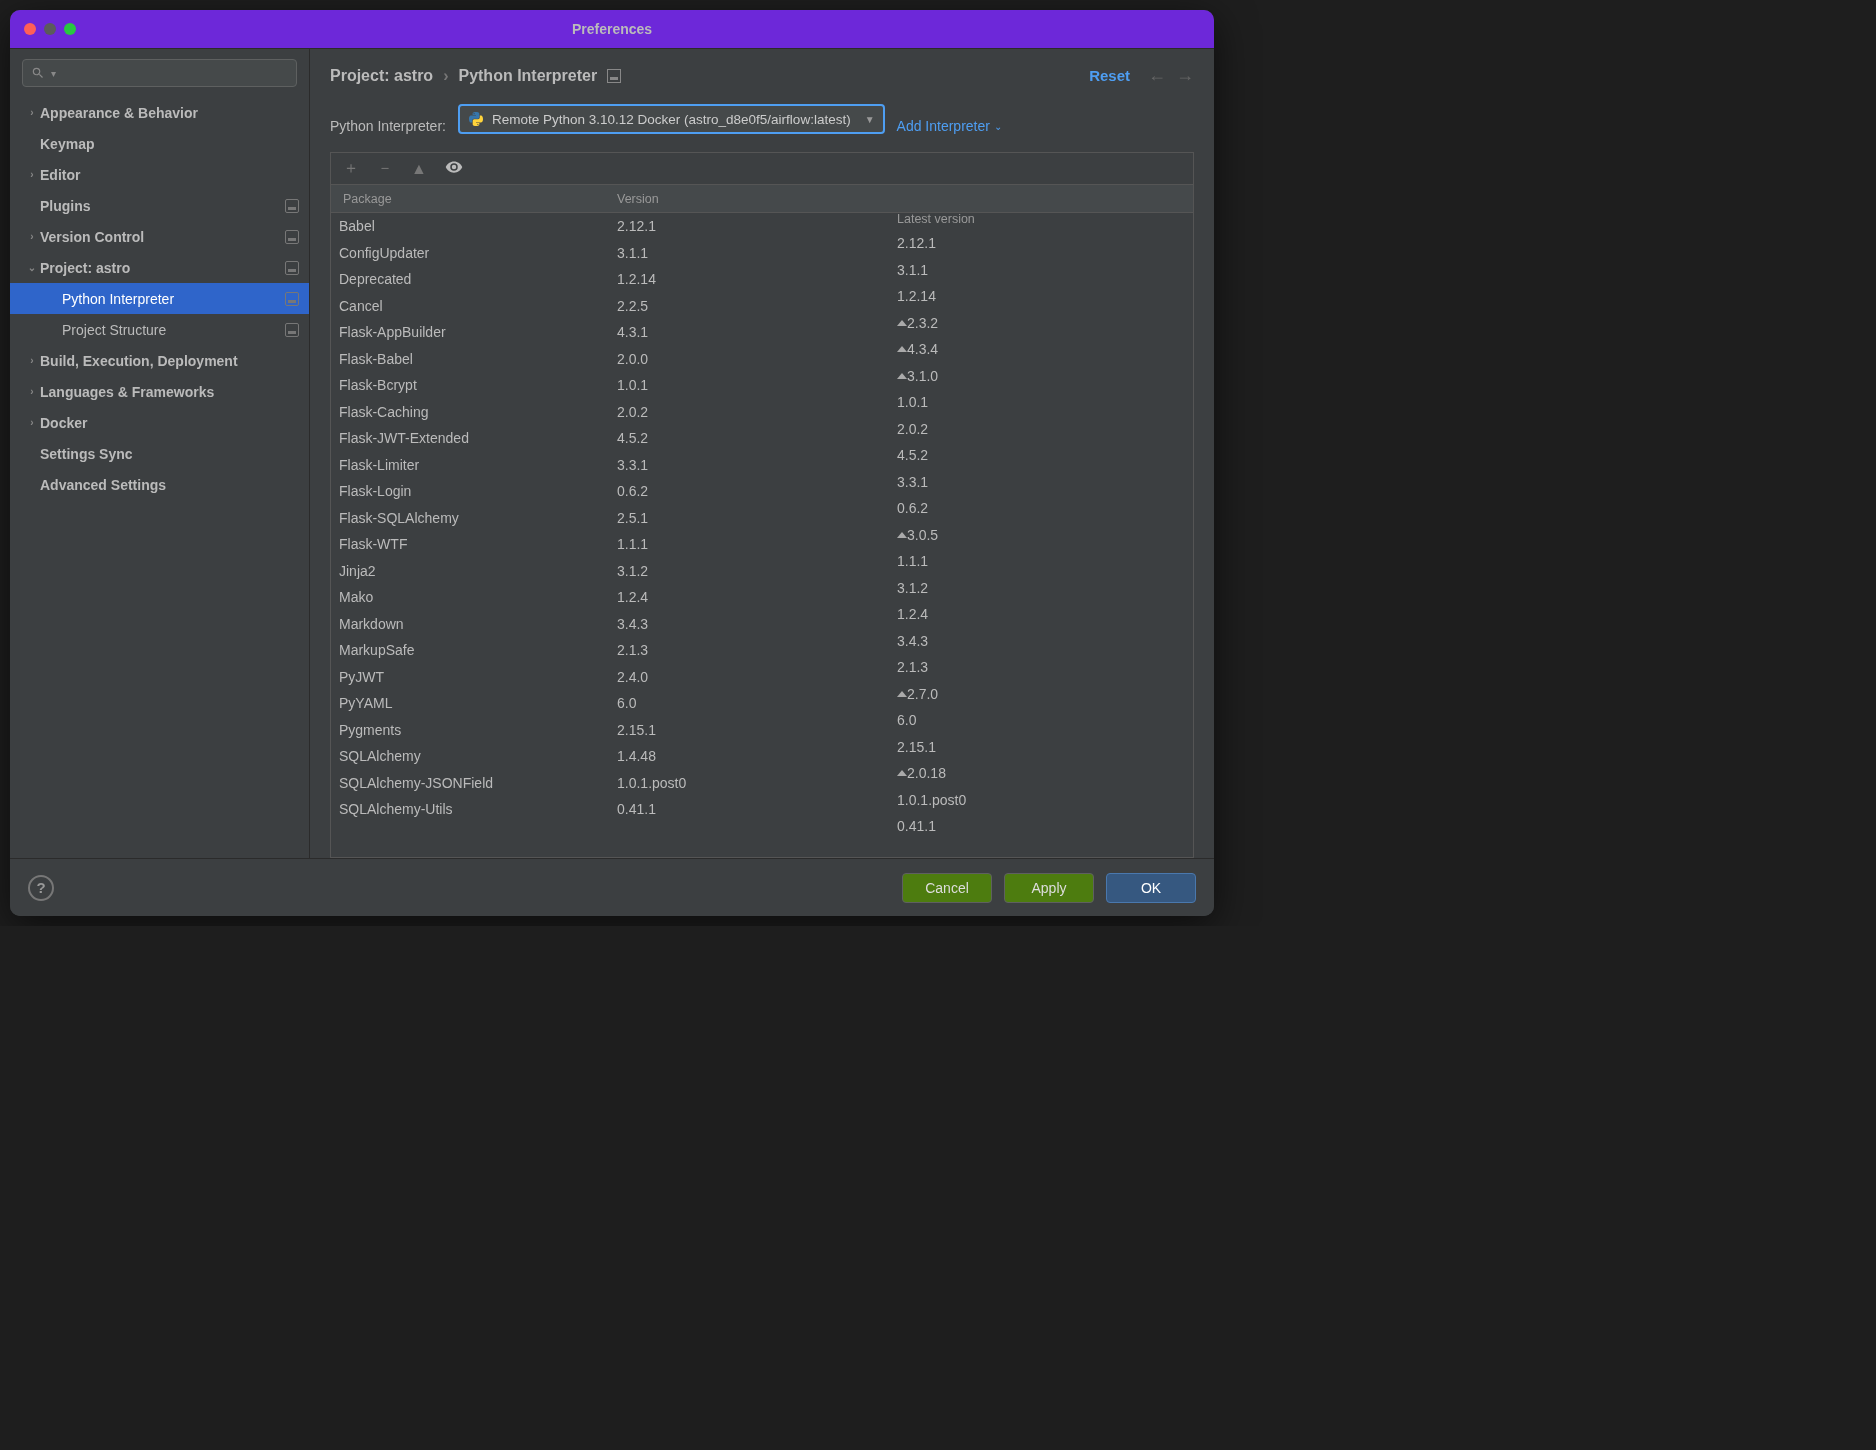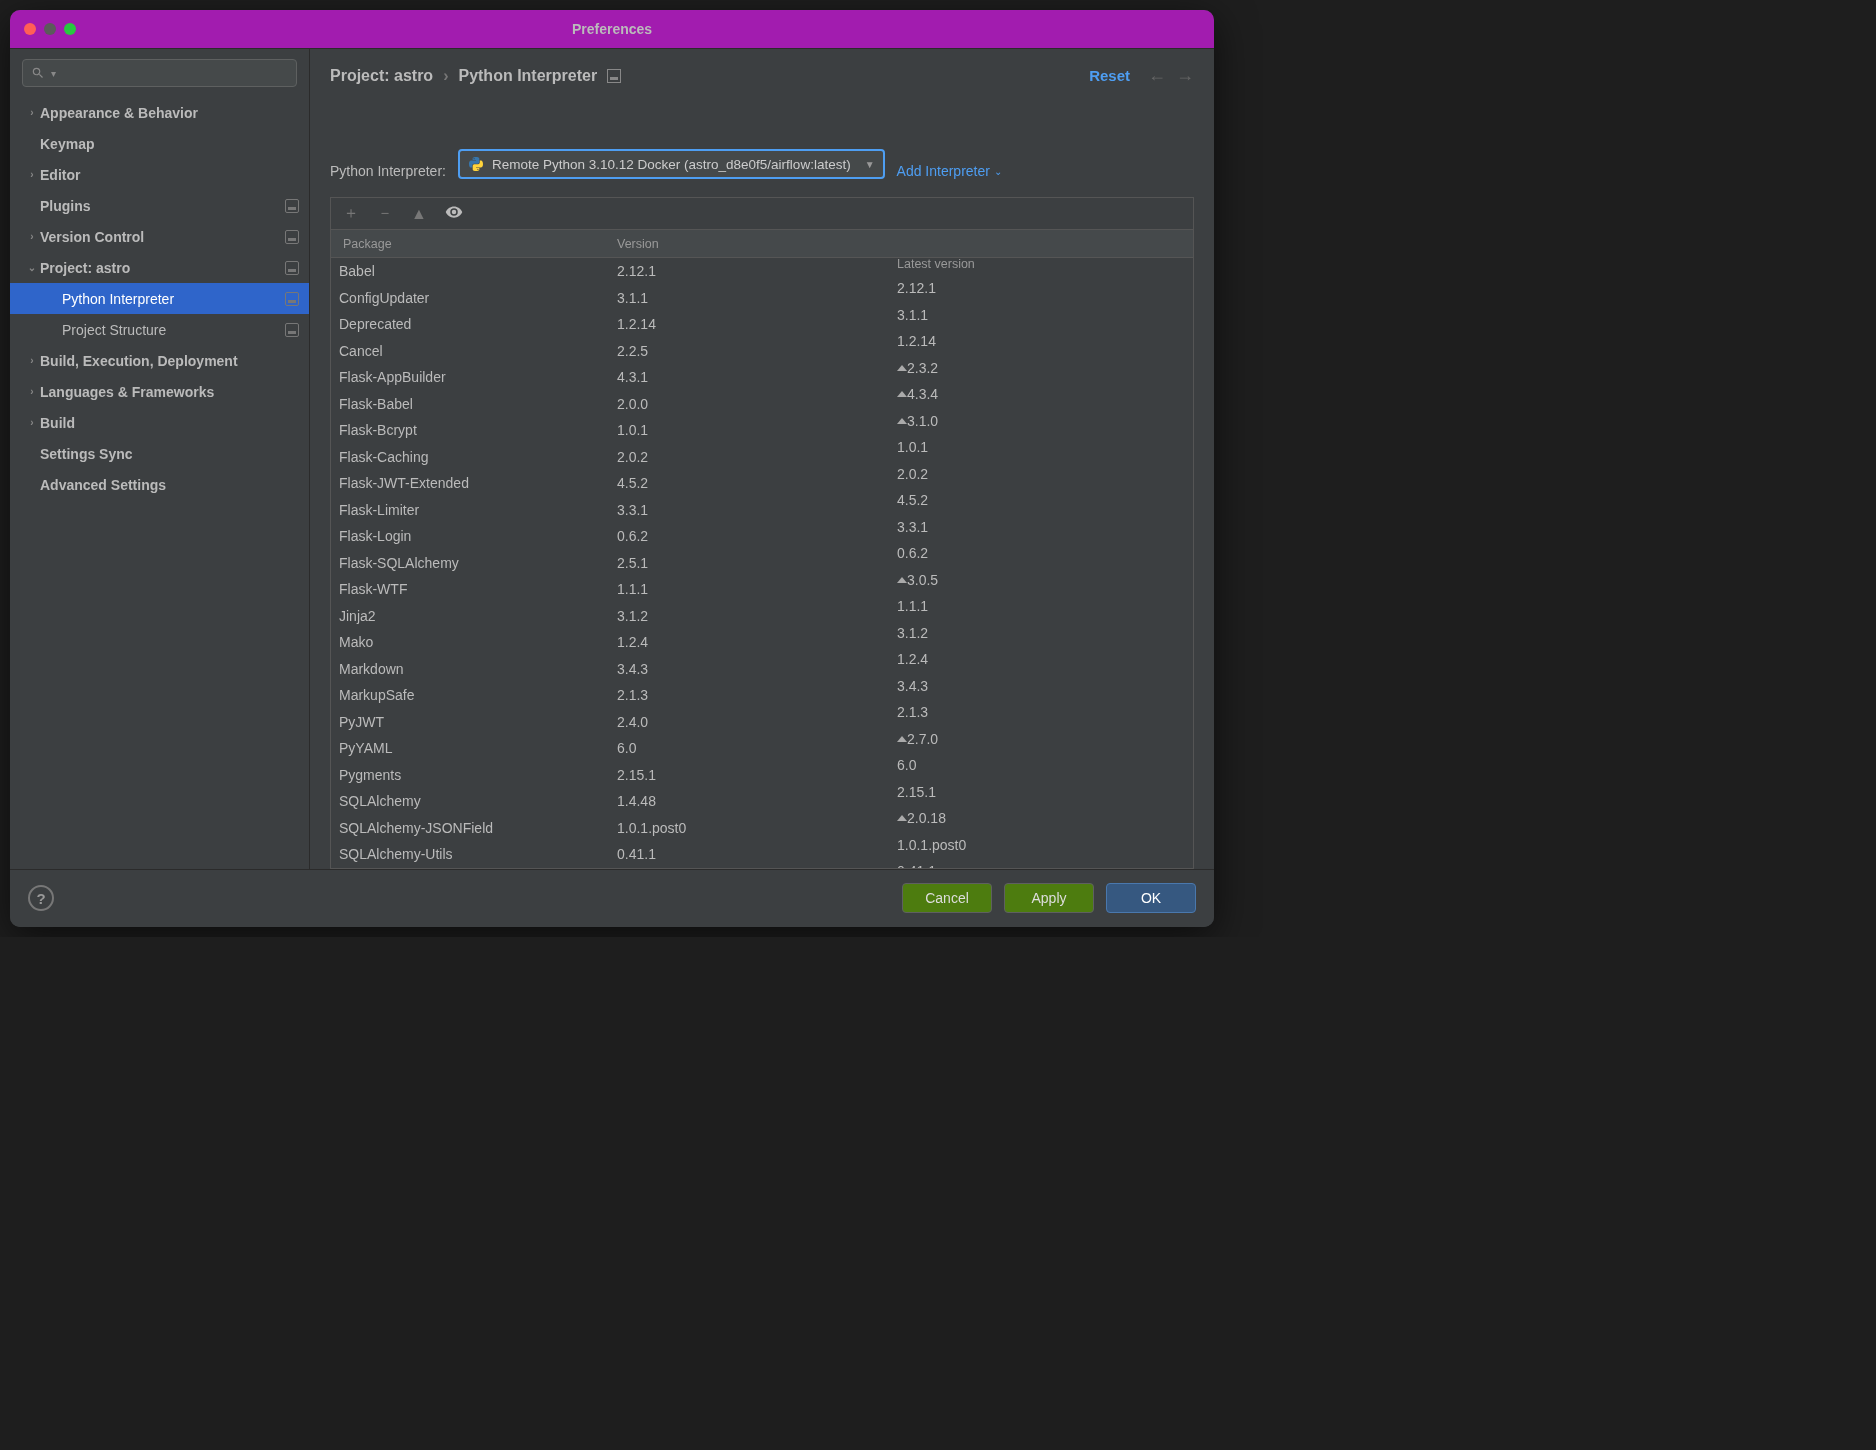--- a/index.html
+++ b/index.html
@@ -20,21 +20,21 @@
     overflow: hidden;
     box-shadow: 0 10px 40px rgba(0,0,0,0.6);
     display: flex;
     flex-direction: column;
   }
   .titlebar {
     height: 38px;
     display: flex;
     align-items: center;
     position: relative;
-    background: #a21caf;
+    background: #6d28d9;
   }
   .traffic-lights {
     display: flex;
     gap: 8px;
     padding-left: 14px;
   }
   .light {
     width: 12px; height: 12px; border-radius: 50%;
   }
   .light.red { background: #ff5f57; }
@@ -177,21 +177,20 @@
     flex:0 1 auto;
     display:flex;
     align-items:center;
     height:30px;
     border:2px solid #4e9ef2;
     border-radius:4px;
     background:#45494a;
     padding:0 8px;
     gap:8px;
     max-width: 540px;
-    margin-top: 45px;
   }
   .py-icon {
     width:16px;height:16px;
     display:flex;align-items:center;justify-content:center;
   }
   .interp-text {
     font-size:13.5px;
     color:#cccccc;
     white-space:nowrap;
     overflow:hidden;
@@ -356,21 +355,21 @@
           <div class="tree-item">
             <span class="arrow">›</span>
             <span class="label">Build, Execution, Deployment</span>
           </div>
           <div class="tree-item">
             <span class="arrow">›</span>
             <span class="label">Languages &amp; Frameworks</span>
           </div>
           <div class="tree-item">
             <span class="arrow">›</span>
-            <span class="label">Build</span>
+            <span class="label">Docker</span>
           </div>
           <div class="tree-item">
             <span class="arrow hidden"></span>
             <span class="label">Settings Sync</span>
           </div>
           <div class="tree-item">
             <span class="arrow hidden"></span>
             <span class="label">Advanced Settings</span>
           </div>
         </div>

